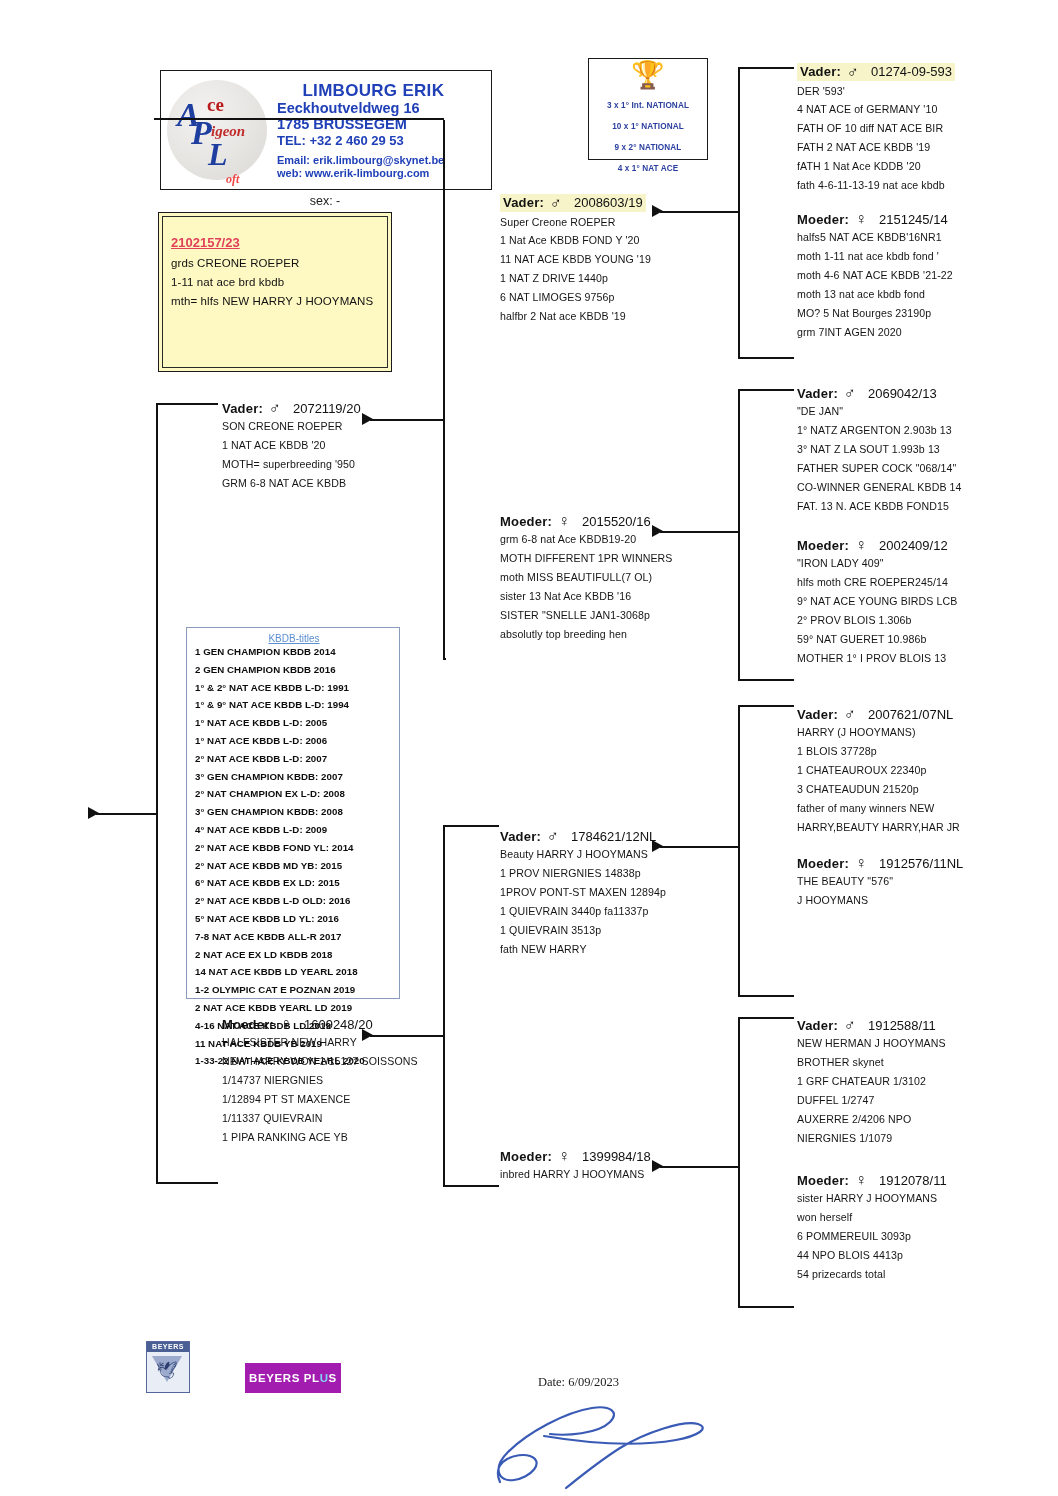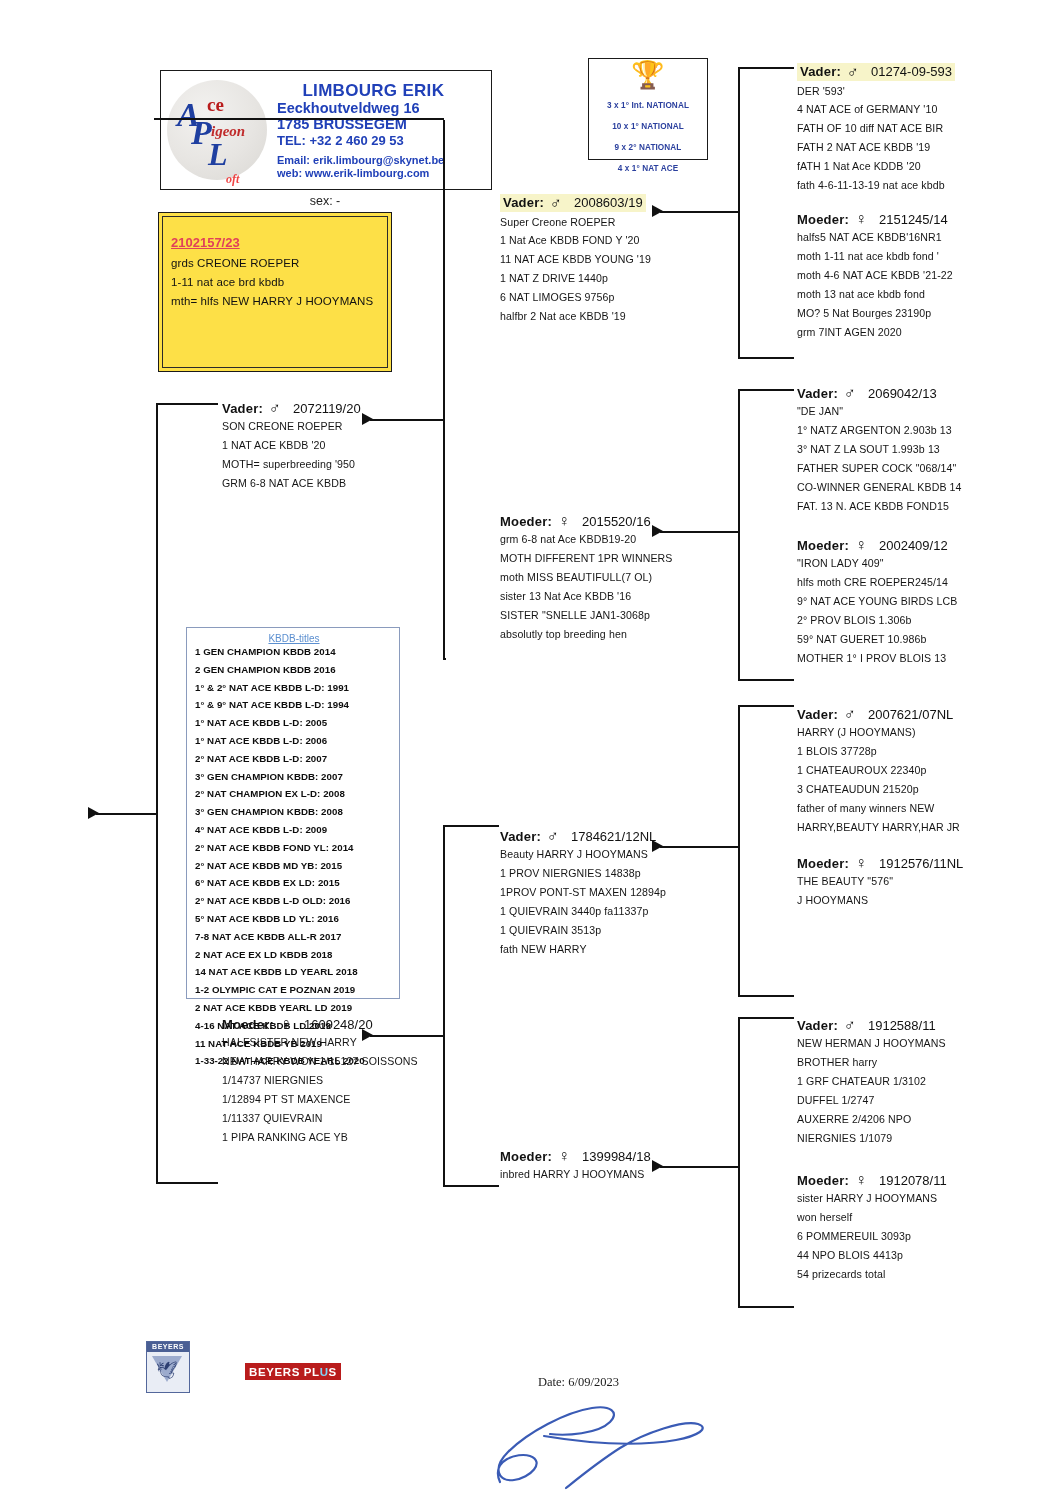--- a/index.html
+++ b/index.html
@@ -74,21 +74,21 @@
     text-align: center;
     font-size: 12.5px;
     color: #222;
   }
 
   
   .subject-box {
     left: 158px; top: 212px; width: 232px; height: 158px;
     border: 1.4px solid #1a1a1a;
     padding: 0;
-    background: #fde047;
+    background: #fef9c3;
   }
   .subject-inner {
     position: absolute; left: 3px; top: 3px; right: 3px; bottom: 3px;
     border: 1px solid #2a2a2a;
     padding: 18px 0 0 8px;
     box-sizing: border-box;
   }
   .subject-ring {
     font-size: 13px; font-weight: bold; color: #e0405a;
     text-decoration: underline; margin-bottom: 7px;
@@ -203,22 +203,22 @@
     border-left: 15px solid transparent;
     border-right: 15px solid transparent;
     border-top: 26px solid #5c74ab;
     opacity: .55;
   }
   .beyers-logo .bird {
     position: absolute; left: 9px; top: 8px;
     font-size: 17px; color: #2d3f72;
   }
   .beyers-plus {
-    left: 245px; top: 1363px; width: 96px; height: 17px;
-    background: #b91c1c;
+    left: 245px; top: 1363px; width: 96px; height: 30px;
+    background: #a21caf;
     color: #fff;
     font-size: 11.5px;
     font-weight: bold;
     letter-spacing: .6px;
     display: flex; align-items: center; justify-content: center;
   }
   .beyers-plus .drop { color: #7fd2f5; }
 
   .date-line {
     left: 538px; top: 1375px;
@@ -437,21 +437,21 @@
     <div class="line">J HOOYMANS</div>
   </div>
 
   <div class="abs ped" style="left:797px; top:1017px;">
     <div class="hdr">
       <span class="lbl">Vader:</span>
       <span class="sym">♂</span>
       <span class="ring">1912588/11</span>
     </div>
     <div class="line">NEW HERMAN J HOOYMANS</div>
-    <div class="line">BROTHER harry</div>
+    <div class="line">BROTHER skynet</div>
     <div class="line">1 GRF CHATEAUR 1/3102</div>
     <div class="line">DUFFEL 1/2747</div>
     <div class="line">AUXERRE 2/4206 NPO</div>
     <div class="line">NIERGNIES 1/1079</div>
   </div>
 
   <div class="abs ped" style="left:797px; top:1172px;">
     <div class="hdr">
       <span class="lbl">Moeder:</span>
       <span class="sym">♀</span>

